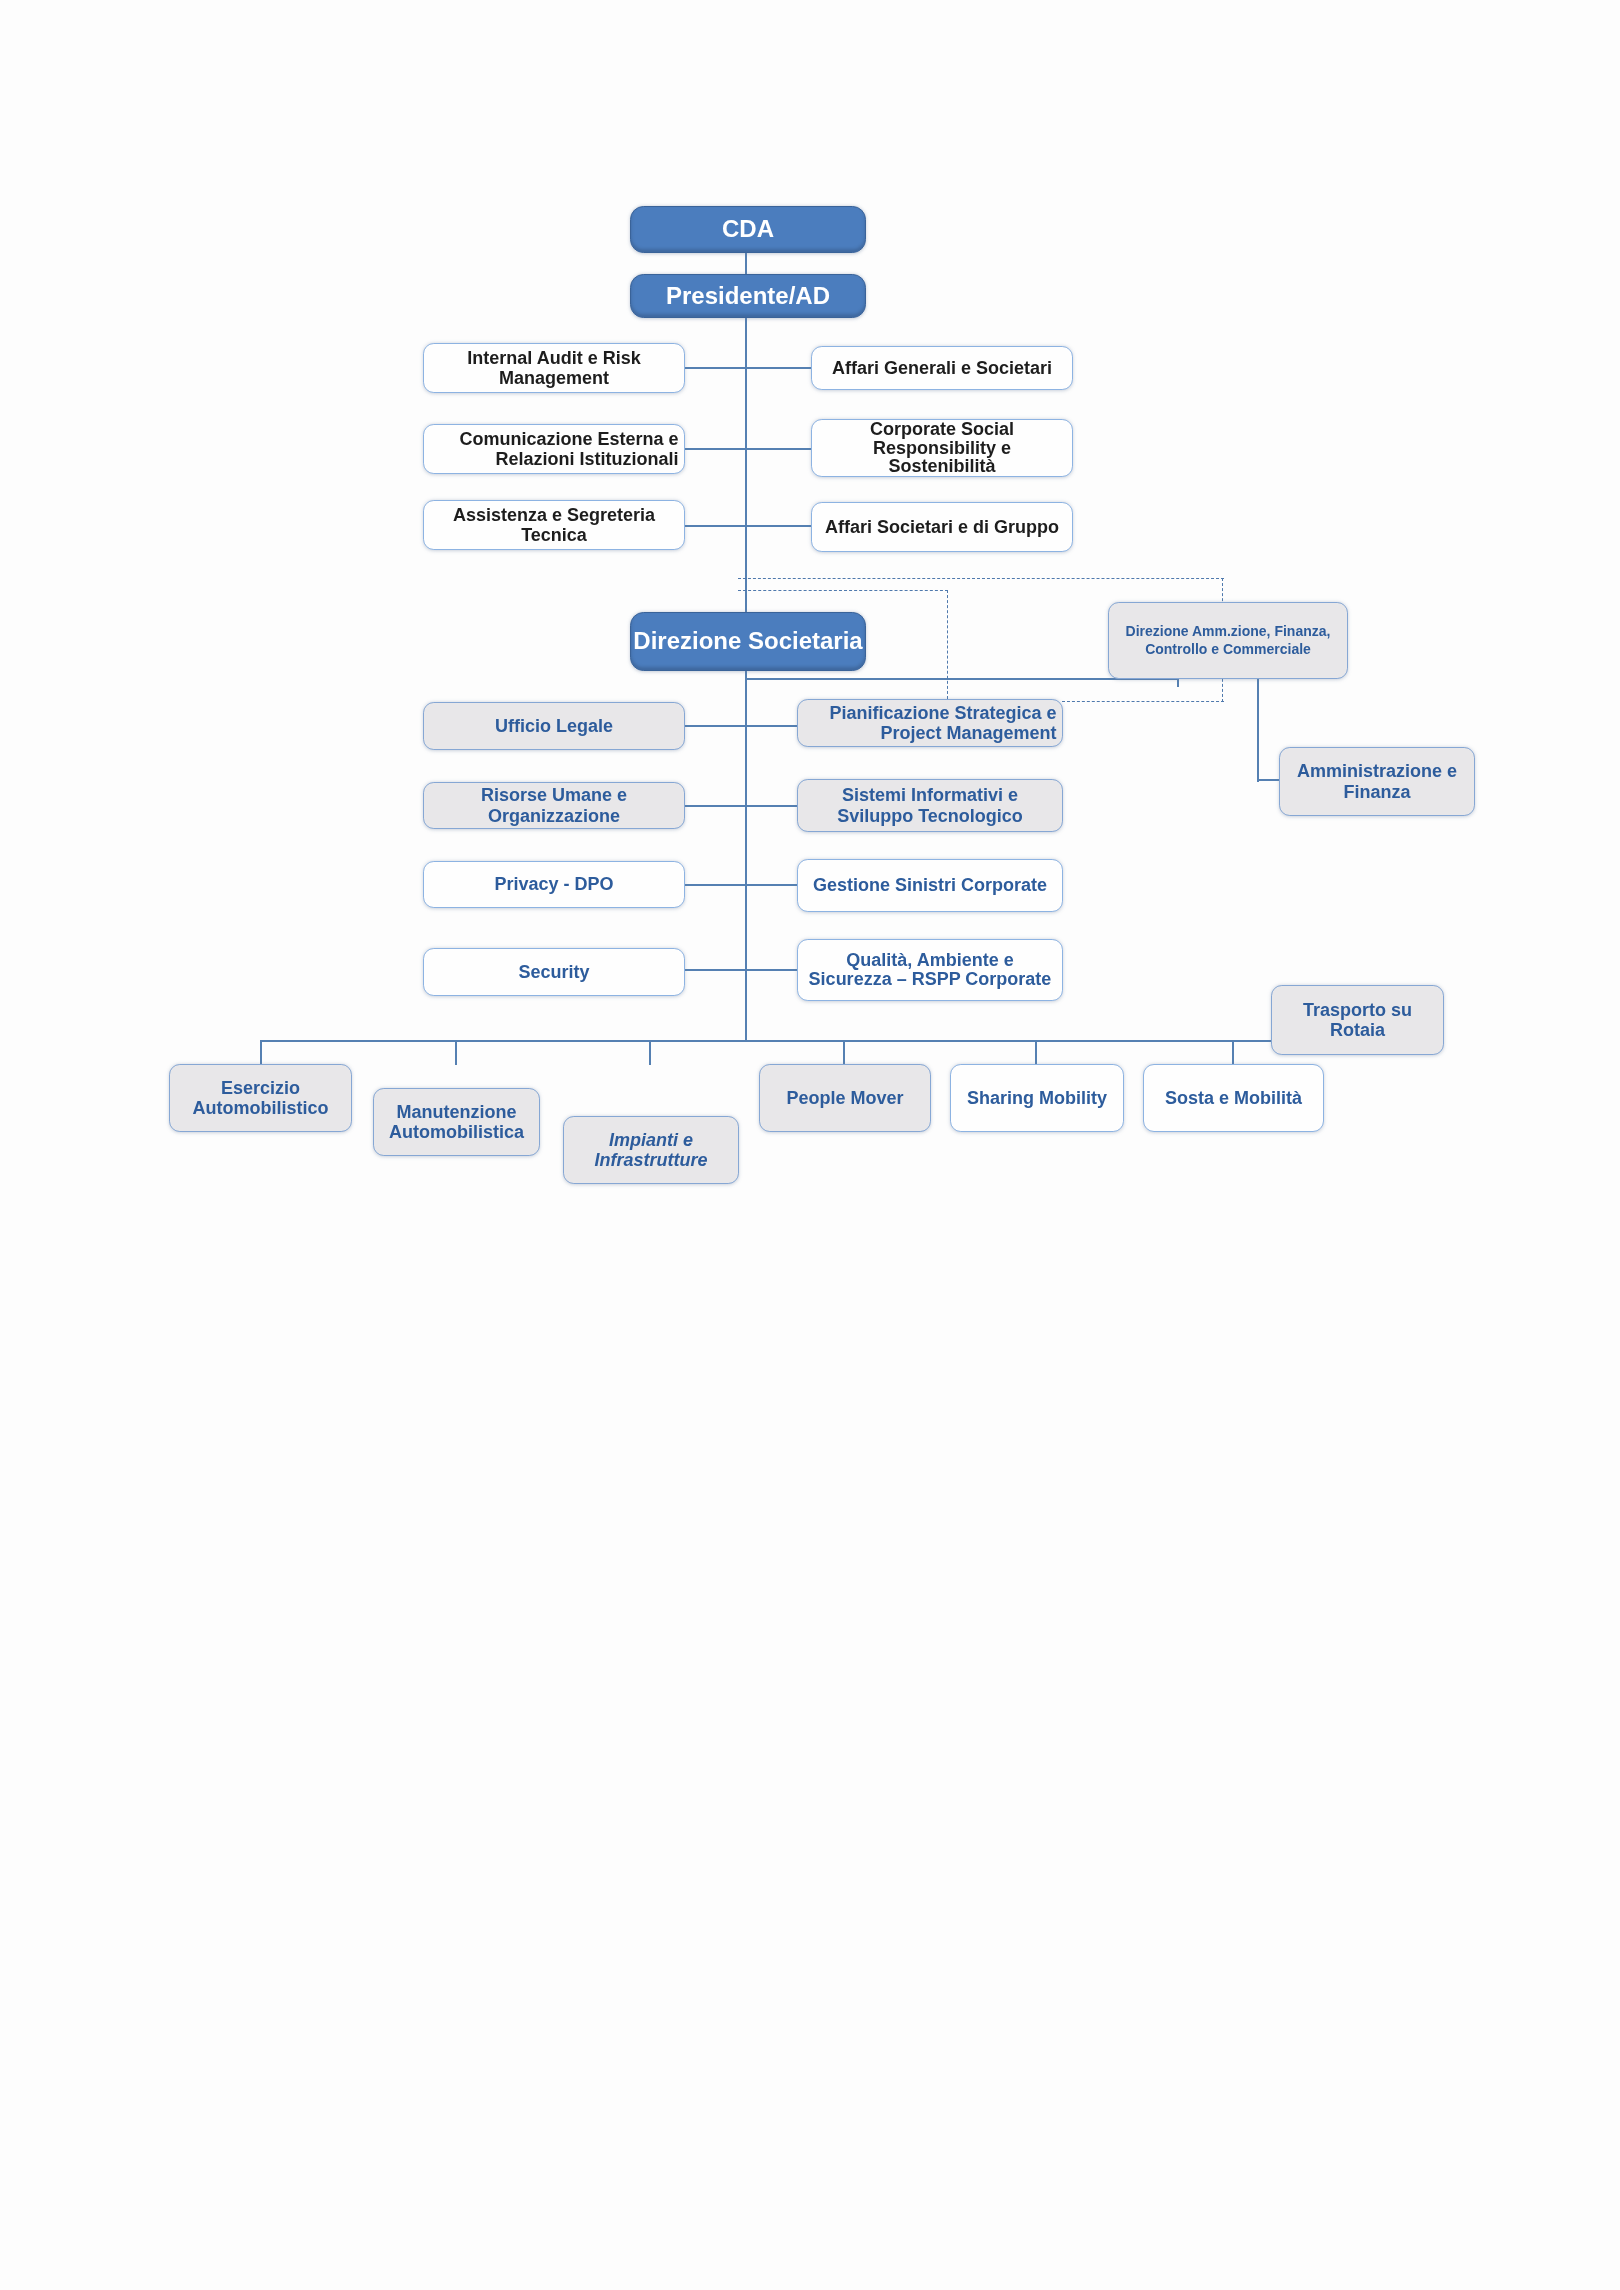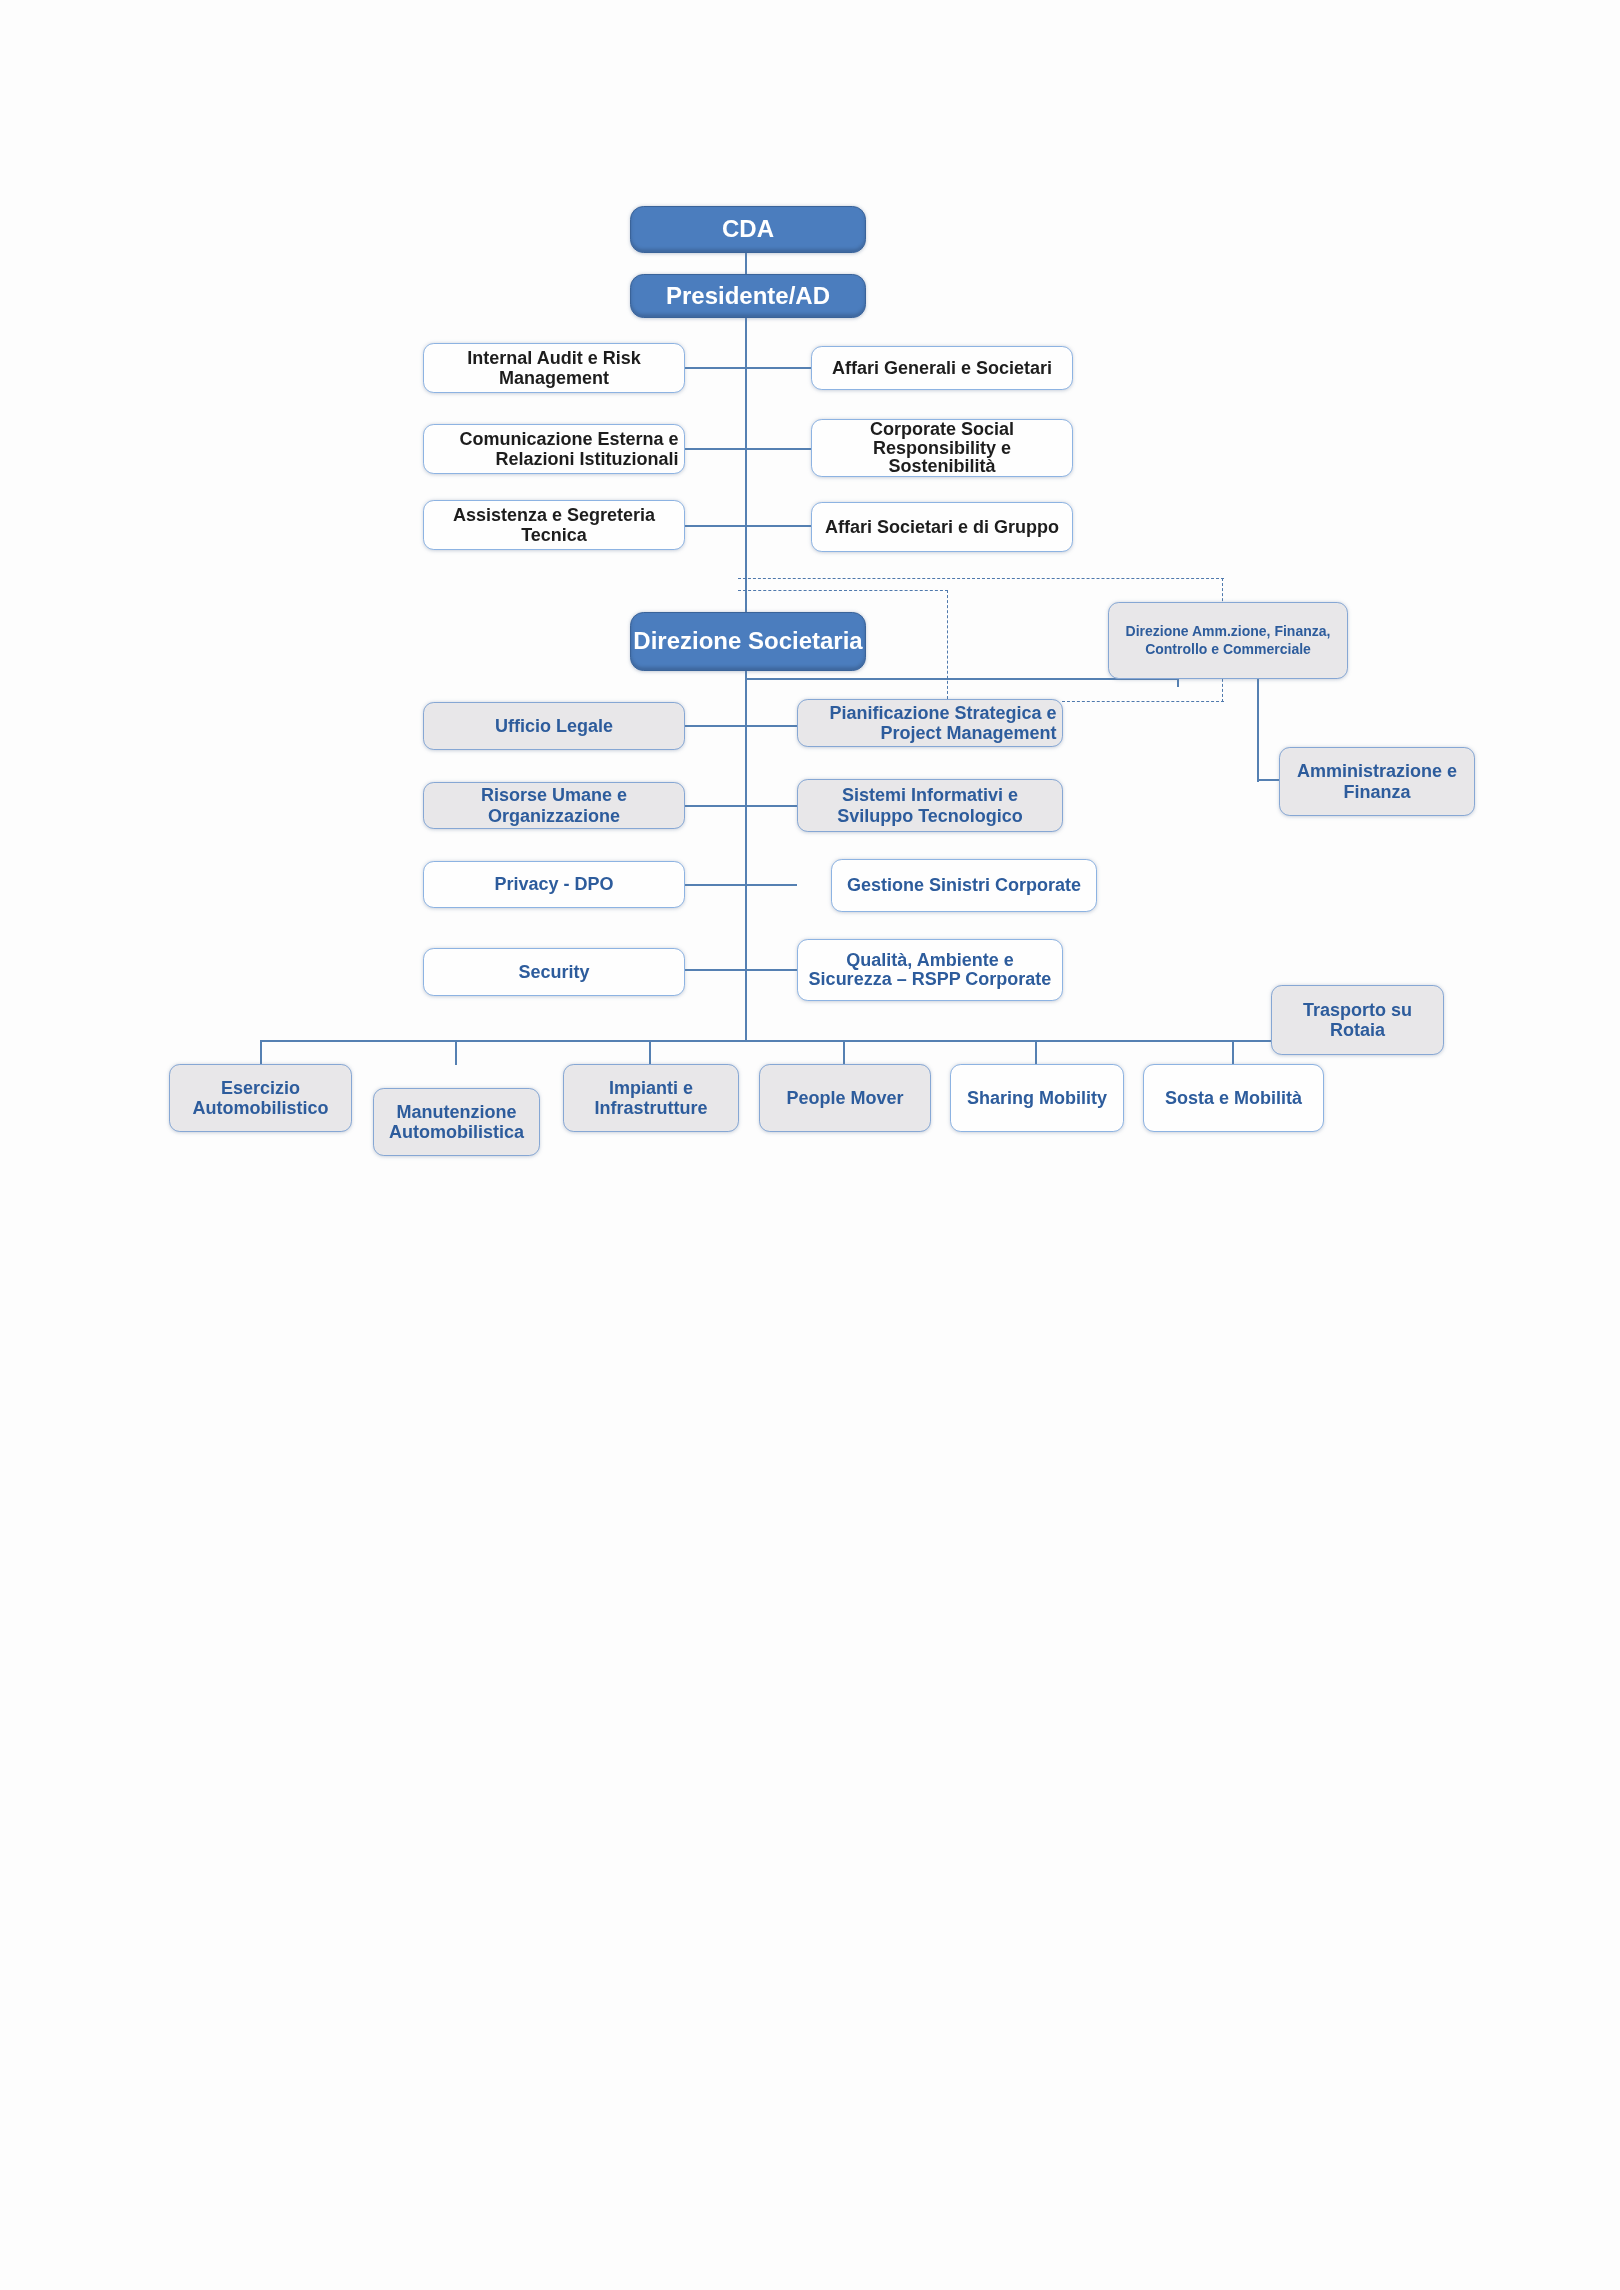--- a/index.html
+++ b/index.html
@@ -96,35 +96,35 @@
   <div class="node gray nw" style="left:423px;top:702px;width:262px;height:48px;">Ufficio Legale</div>
 
   <div class="node gray" style="left:797px;top:699px;width:266px;height:48px;text-align:right;">Pianificazione Strategica e Project Management</div>
 
   <div class="node gray" style="left:423px;top:782px;width:262px;height:47px;">Risorse Umane e Organizzazione</div>
 
   <div class="node gray" style="left:797px;top:779px;width:266px;height:53px;">Sistemi Informativi e Sviluppo Tecnologico</div>
 
   <div class="node white-blue nw" style="left:423px;top:861px;width:262px;height:47px;">Privacy - DPO</div>
 
-  <div class="node white-blue" style="left:797px;top:859px;width:266px;height:53px;margin-left:34px;">Gestione Sinistri Corporate</div>
+  <div class="node white-blue" style="left:797px;top:859px;width:266px;height:53px;">Gestione Sinistri Corporate</div>
 
   <div class="node white-blue nw" style="left:423px;top:948px;width:262px;height:48px;">Security</div>
 
   <div class="node white-blue" style="left:797px;top:939px;width:266px;height:62px;line-height:1.08;">Qualità, Ambiente e Sicurezza – RSPP Corporate</div>
 
   <div class="node gray" style="left:1279px;top:747px;width:196px;height:69px;">Amministrazione e Finanza</div>
 
   <div class="node gray" style="left:1271px;top:985px;width:173px;height:70px;">Trasporto su Rotaia</div>
 
   <div class="node gray" style="left:169px;top:1064px;width:183px;height:68px;">Esercizio Automobilistico</div>
 
   <div class="node gray" style="left:373px;top:1064px;width:167px;height:68px;margin-top:24px;">Manutenzione Automobilistica</div>
 
-  <div class="node gray" style="left:563px;top:1064px;width:176px;height:68px;">Impianti e Infrastrutture</div>
+  <div class="node gray" style="left:563px;top:1116px;width:176px;height:68px;font-style:italic;">Impianti e Infrastrutture</div>
 
   <div class="node gray nw" style="left:759px;top:1064px;width:172px;height:68px;">People Mover</div>
 
   <div class="node white-blue nw" style="left:950px;top:1064px;width:174px;height:68px;">Sharing Mobility</div>
 
   <div class="node white-blue nw" style="left:1143px;top:1064px;width:181px;height:68px;border-radius:11px;">Sosta e Mobilità</div>
 
 </div>
 
 

